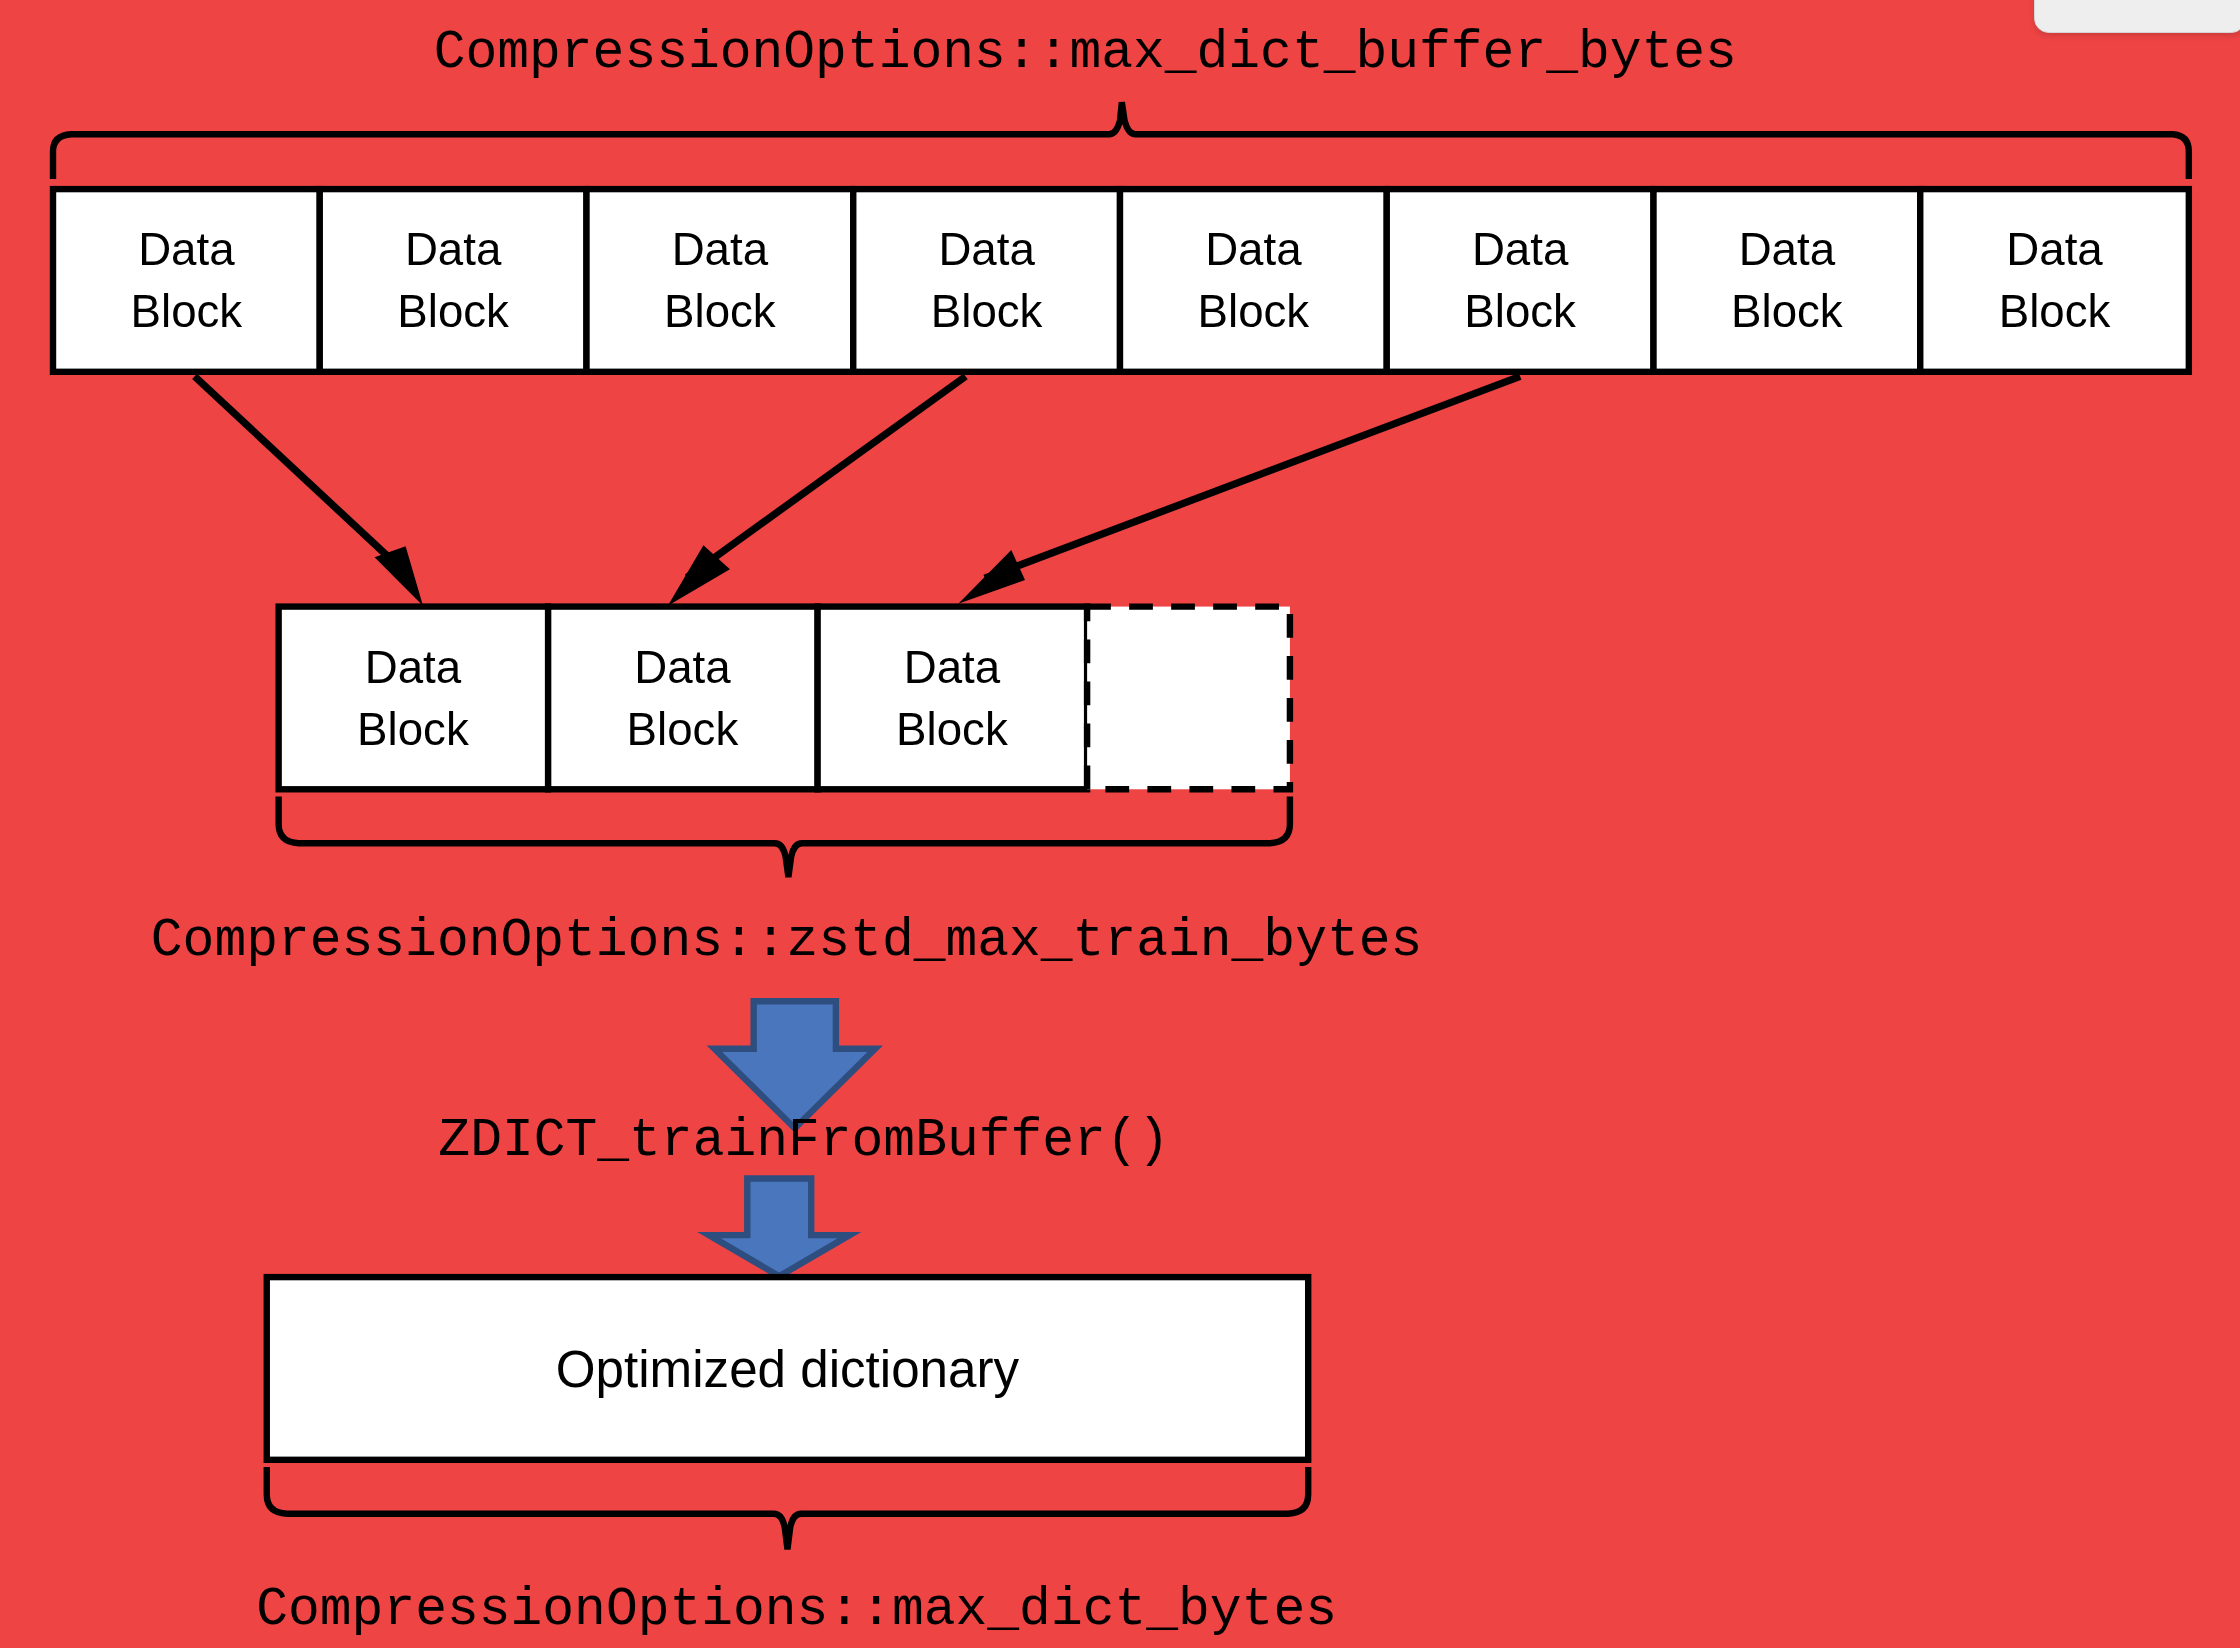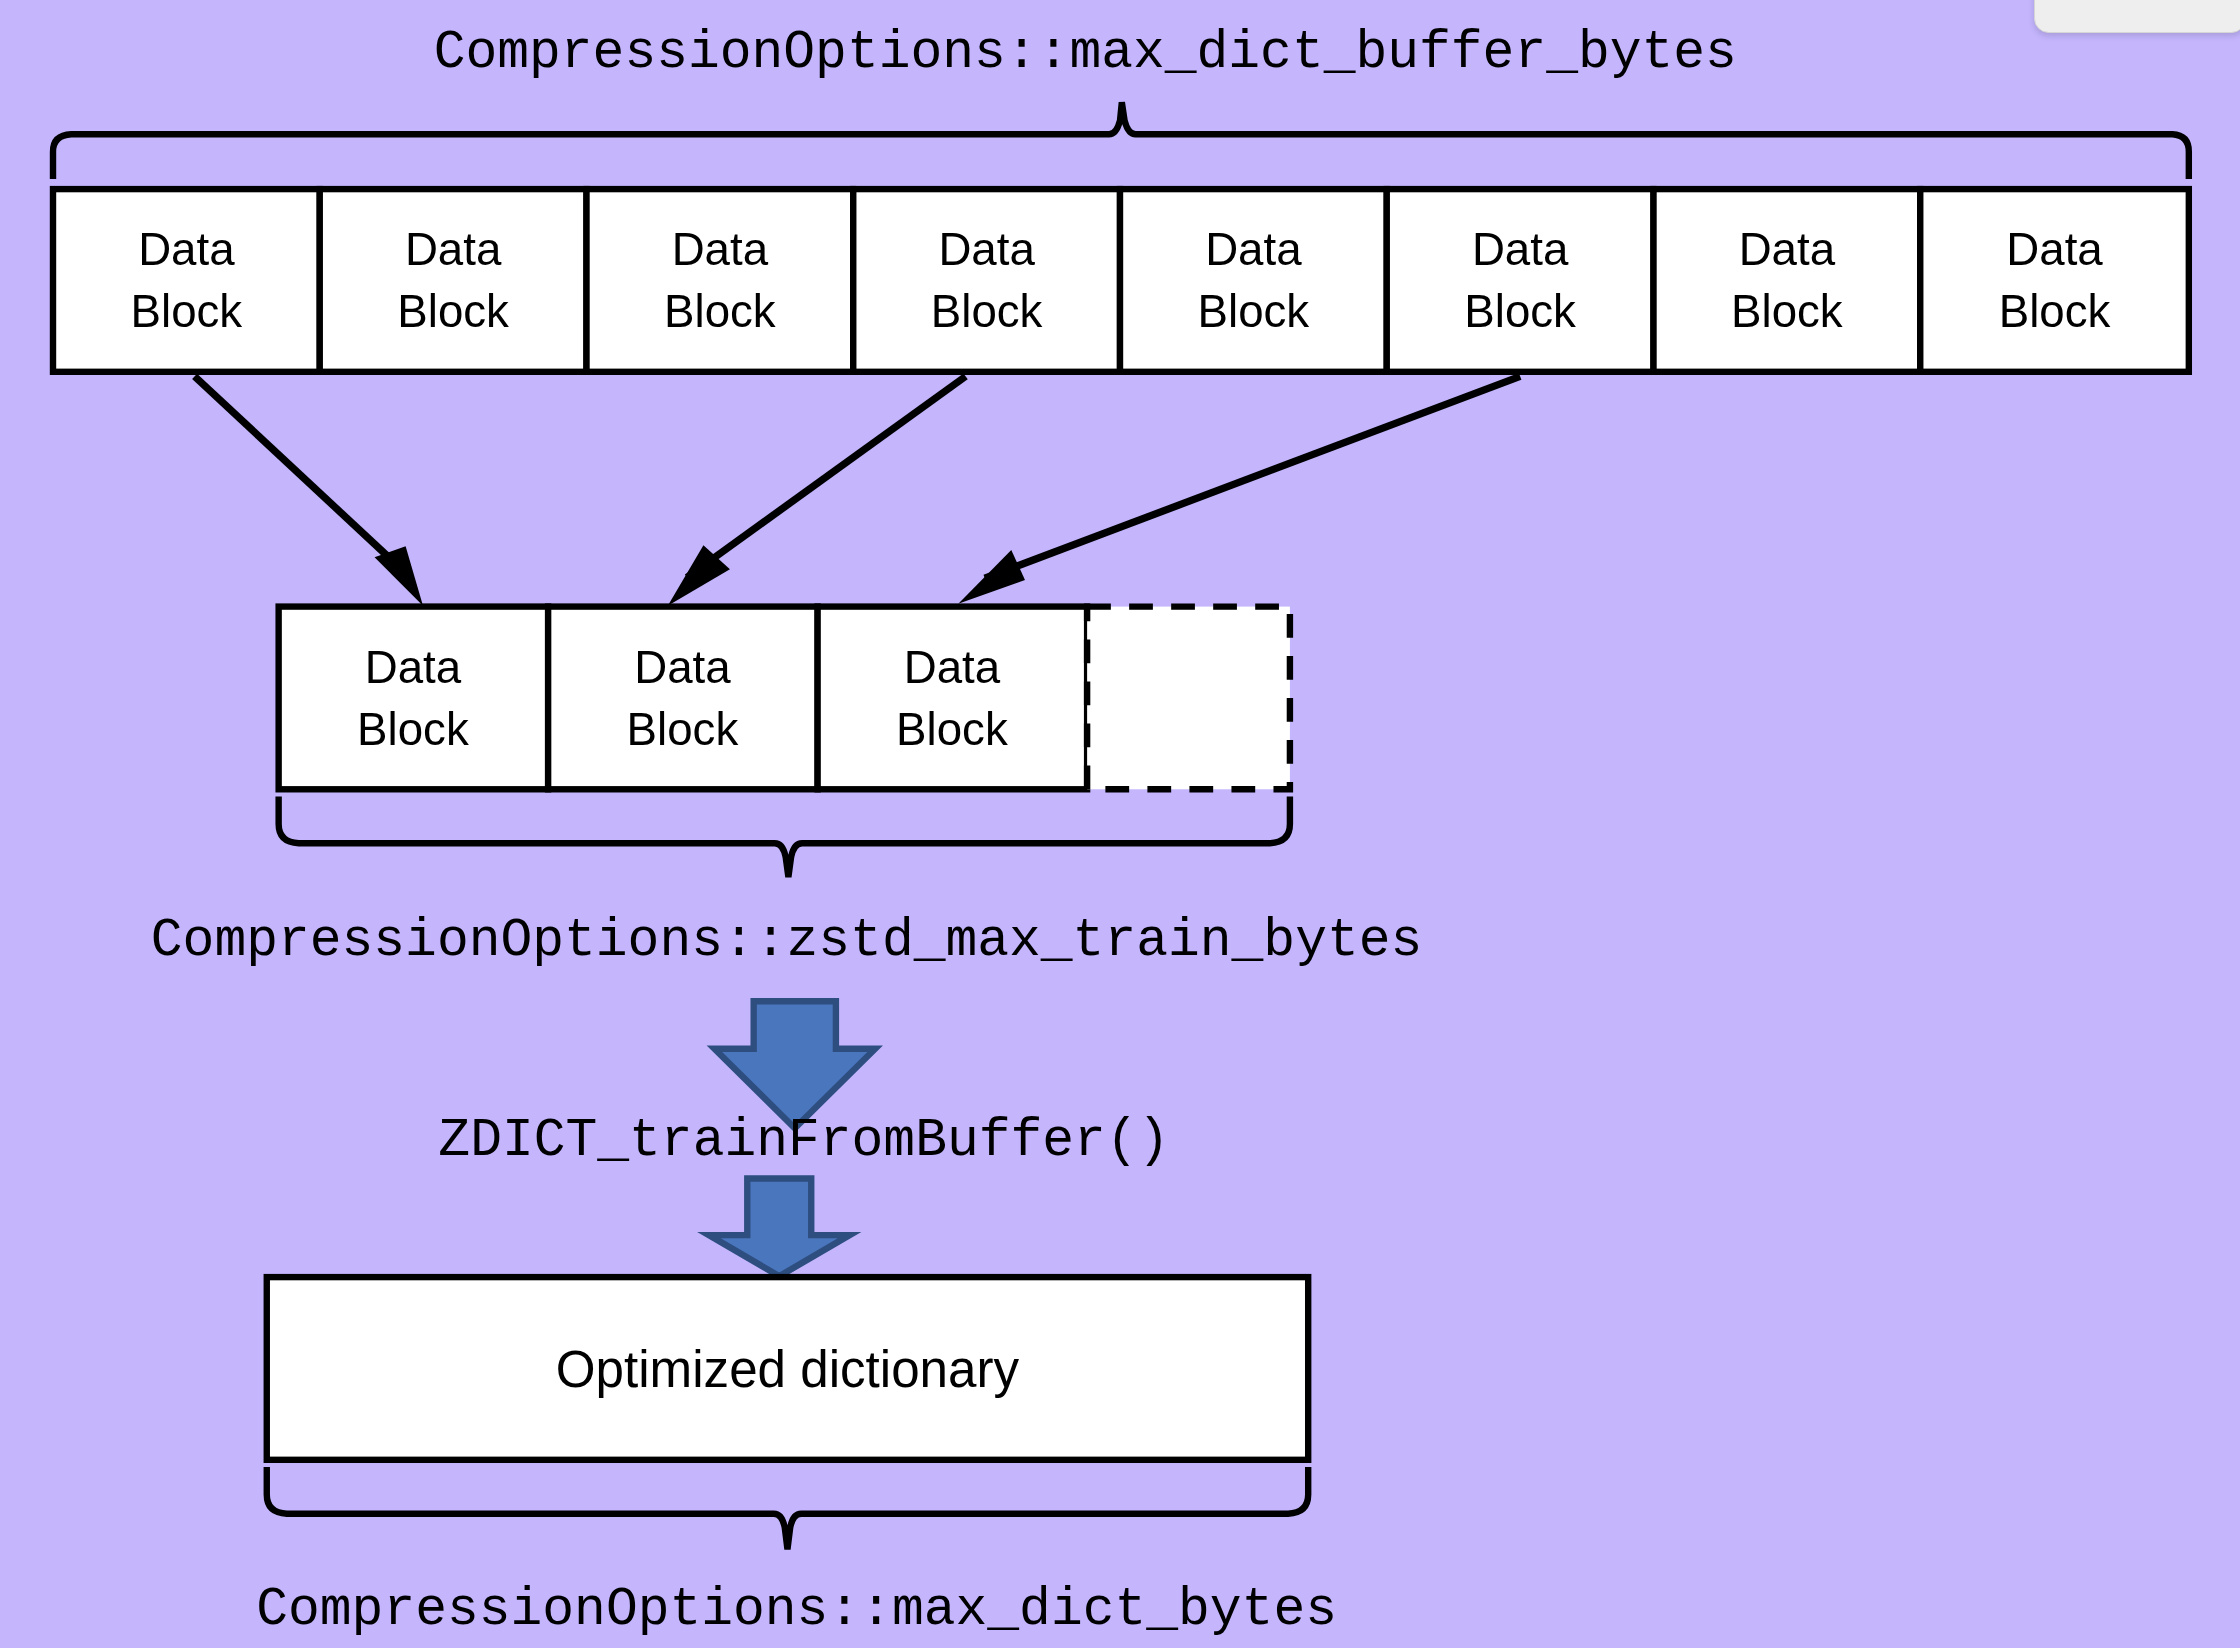--- a/index.html
+++ b/index.html
@@ -4,21 +4,21 @@
 <style>
   html, body {
     margin: 0;
     padding: 0;
     background: #ffffff;
   }
   #stage {
     position: relative;
     width: 2240px;
     height: 1648px;
-    background: #c4b5fd;
+    background: #ef4444;
     overflow: hidden;
     font-family: "Liberation Sans", sans-serif;
   }
   #diagram-svg {
     position: absolute;
     top: 0;
     left: 0;
     width: 2240px;
     height: 1648px;
   }

